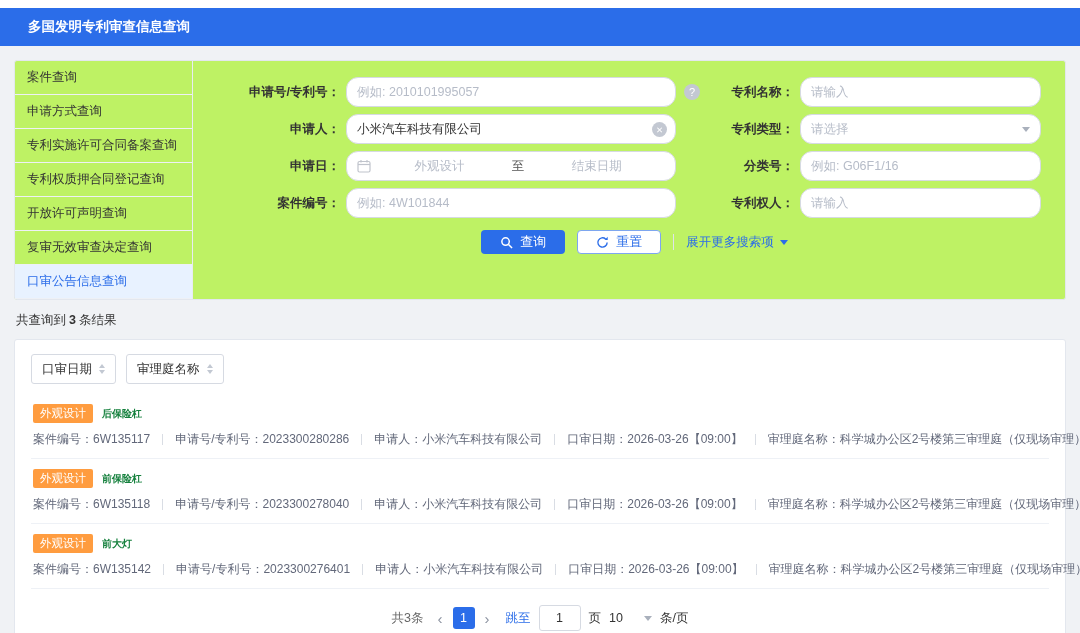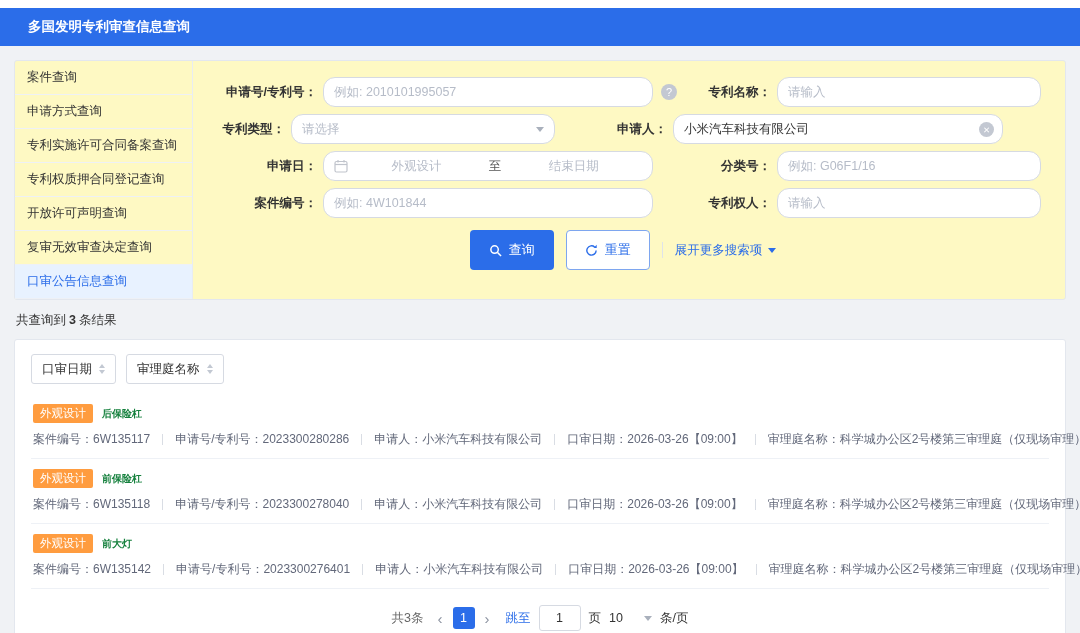--- a/index.html
+++ b/index.html
@@ -3,21 +3,21 @@
 <meta charset="utf-8">
 <style>
   * { margin:0; padding:0; box-sizing:border-box; }
   html,body { width:1080px; height:633px; overflow:hidden; background:#f0f2f5;
     font-family:"Liberation Sans","DejaVu Sans",sans-serif; }
   .top-strip { height:8px; background:#ffffff; }
   .topbar { height:38px; background:#2b6de9; display:flex; align-items:stretch; padding-left:12px; }
   .tab { display:flex; align-items:center; padding:0 16px; color:#fff; font-size:13.5px; font-weight:700; cursor:pointer; white-space:nowrap; }
   .tab.active { background:#ffffff; color:#2b6de9; }
 
-  .main-card { margin:14px 14px 0; background:#fef9c3; border:1px solid #e3e7ee; border-radius:3px; display:flex; }
+  .main-card { margin:14px 14px 0; background:#bef264; border:1px solid #e3e7ee; border-radius:3px; display:flex;gap:23px; }
   .sidebar { width:178px; border-right:1px solid #e8ecf2; flex-shrink:0; }
   .side-item { height:34px; line-height:33px; padding:0 12px; font-size:12.5px; color:#333; border-bottom:1px solid #eef1f6; cursor:pointer; white-space:nowrap; overflow:hidden; }
   .side-item.active { background:#e8f2ff; color:#2b6de9; }
 
   .form-area { flex:1; padding:16px 24px 12px 12px; }
   .form-row { display:flex; align-items:center; margin-bottom:7px; }
   .fi { display:flex; align-items:center; }
   .fi-left { width:486px; flex-shrink:0; }
   .fi-right { flex:1; }
   .f-label { font-size:12.5px; color:#333; font-weight:700; text-align:right; flex-shrink:0; white-space:nowrap; }
@@ -36,21 +36,21 @@
   .range { padding:0 10px; }
   .range .ph { color:#b6bcc8; flex:1; text-align:center; }
   .range .to { color:#555; padding:0 4px; }
   .cal-icon { display:flex; flex-shrink:0; }
 
   .select { padding:0 10px; justify-content:space-between; cursor:pointer; }
   .select .ph { color:#b6bcc8; }
   .caret { width:0; height:0; border-left:4px solid transparent; border-right:4px solid transparent; border-top:5px solid #a9b0bc; display:inline-block; }
 
   .btn-row { display:flex; align-items:center; justify-content:center; margin-top:12px; gap:12px; }
-  .btn { height:40px; border-radius:4px; font-size:13px; display:inline-flex; align-items:center; gap:7px; padding:0 18px; cursor:pointer; border:1px solid transparent; font-family:inherit; }
+  .btn { height:24px; border-radius:4px; font-size:13px; display:inline-flex; align-items:center; gap:7px; padding:0 18px; cursor:pointer; border:1px solid transparent; font-family:inherit; }
   .btn-primary { background:#2b6de9; color:#fff; }
   .btn-outline { background:#fff; color:#2b6de9; border-color:#7ea6ef; }
   .v-div { width:1px; height:16px; background:#dfe3ea; }
   .expand-link { color:#2b6de9; font-size:12.5px; display:inline-flex; align-items:center; gap:6px; cursor:pointer; }
   .expand-link .caret { border-top-color:#2b6de9; }
 
   .summary { margin:12px 16px 10px; font-size:12.5px; color:#333; }
   .summary .cnt { font-weight:700; margin:0 3px; }
 
   .results-card { margin:0 14px; background:#fff; border:1px solid #e3e7ee; border-radius:3px; padding:14px 16px 12px; min-height:288px; }
@@ -109,34 +109,34 @@
       </div>
       <div class="fi fi-right">
         <label class="f-label">专利名称：</label>
         <div class="control">
           <input class="txt" placeholder="请输入" style="">
         </div>
       </div>
     </div>
 
     <div class="form-row">
+      <div class="fi fi-left">
+        <label class="f-label">申请人：</label>
+        <div class="control">
+          <input class="txt with-clear" value="小米汽车科技有限公司" style="">
+          <span class="clear-badge">✕</span>
+        </div>
+        <span style="width:16px;margin-left:8px;"></span>
+      </div>
       <div class="fi fi-right">
         <label class="f-label">专利类型：</label>
         <div class="control select">
           <span class="ph">请选择</span>
           <span class="caret"></span>
         </div>
-      </div>
-      <div class="fi fi-left">
-        <label class="f-label">申请人：</label>
-        <div class="control">
-          <input class="txt with-clear" value="小米汽车科技有限公司" style="">
-          <span class="clear-badge">✕</span>
-        </div>
-        <span style="width:16px;margin-left:8px;"></span>
       </div>
     </div>
 
     <div class="form-row">
       <div class="fi fi-left">
         <label class="f-label">申请日：</label>
         <div class="control range">
           <span class="cal-icon">
             <svg width="14" height="14" viewBox="0 0 14 14">
                 <rect x="1" y="2.5" width="12" height="10.5" rx="1.5" fill="none" stroke="#c0c4cc" stroke-width="1.2"></rect>

